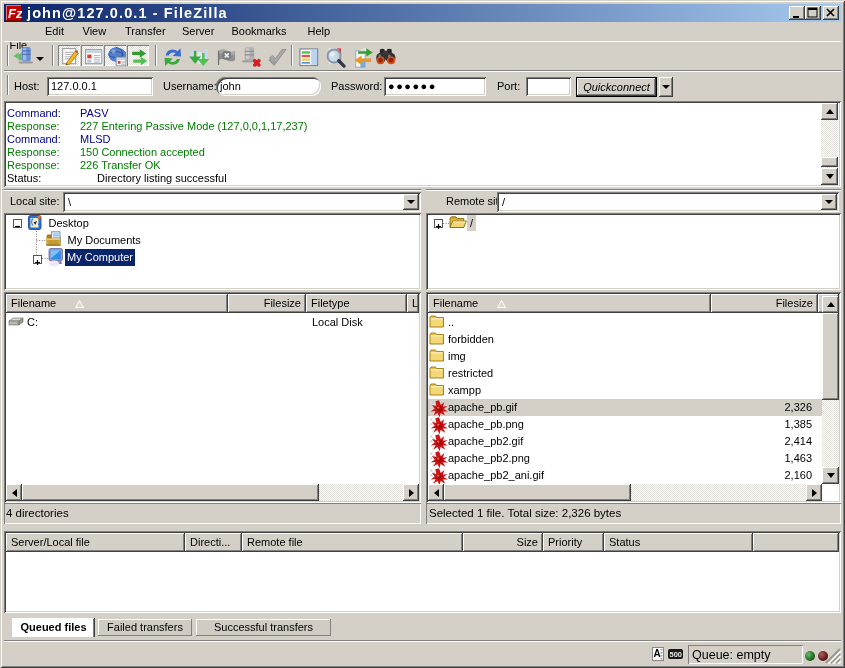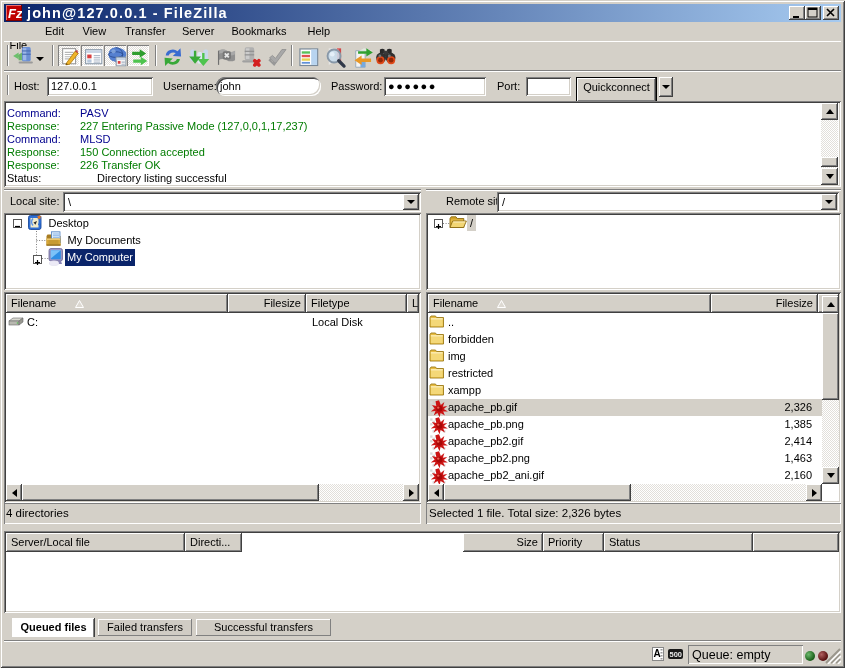--- a/index.html
+++ b/index.html
@@ -194,21 +194,21 @@
 <div class="abs" style="left:163px;top:80px;">Username:</div>
 <div class="abs input" style="left:216px;top:77px;width:105px;height:19px;line-height:19px;border-radius:9px;">
       <span style="position:absolute;left:4px;">john</span>
     </div>
 <div class="abs" style="left:331px;top:80px;">Password:</div>
 <div class="abs input" style="left:384px;top:77px;width:102px;height:19px;line-height:19px;">
       <span style="position:absolute;left:4px;top:0px;font-size:11px;letter-spacing:1.5px;">●●●●●●</span>
     </div>
 <div class="abs" style="left:497px;top:80px;">Port:</div>
 <div class="abs input" style="left:526px;top:77px;width:45px;height:19px;"></div>
-<div class="abs" style="left:576px;top:77px;width:81px;height:26px;border:1px solid #000;box-sizing:border-box;">
+<div class="abs" style="left:576px;top:77px;width:81px;height:20px;border:1px solid #000;box-sizing:border-box;font-style:italic;">
       <div class="raised" style="width:100%;height:100%;text-align:center;line-height:18px;">Quickconnect</div>
     </div>
 <div class="abs raised" style="left:659px;top:77px;width:14px;height:20px;"><svg width="14" height="20">
         <path d="M3 8 L11 8 L7 12 Z" fill="#000"></path>
       </svg></div>
 
 <div class="abs sunkbox" style="left:4px;top:101px;width:837px;height:86px;"></div>
 <div class="abs" style="left:7px;top:107px;width:812px;height:78px;overflow:hidden;">
       <div style="color:#00008d;height:13px;"><span style="display:inline-block;width:73px;">Command:</span>PASV</div>
       <div style="color:#007c00;height:13px;"><span style="display:inline-block;width:73px;">Response:</span>227 Entering Passive Mode (127,0,0,1,17,237)</div>
@@ -519,20 +519,21 @@
 </div>
 
 <div class="abs sthin" style="left:426px;top:503px;width:415px;height:21px;">
       <span style="position:absolute;left:3px;top:4px;font-size:11.5px;">Selected 1 file. Total size: 2,326 bytes</span>
     </div>
 
 <div class="abs sunkbox" style="left:4px;top:531px;width:837px;height:82px;"></div>
 <div class="abs" style="left:6px;top:533px;width:833px;height:78px;overflow:hidden;background:#fff;">
   <div class="hdrcell abs" style="left:0;top:0;width:179px;height:19px;">Server/Local file</div>
   <div class="hdrcell abs" style="left:179px;top:0;width:57px;height:19px;">Directi...</div>
+  <div class="hdrcell abs" style="left:236px;top:0;width:221px;height:19px;">Remote file</div>
   <div class="hdrcell abs" style="left:457px;top:0;width:80px;height:19px;text-align:right;">Size</div>
   <div class="hdrcell abs" style="left:537px;top:0;width:61px;height:19px;">Priority</div>
   <div class="hdrcell abs" style="left:598px;top:0;width:149px;height:19px;">Status</div>
   <div class="hdrcell abs" style="left:747px;top:0;width:86px;height:19px;"></div>
 </div>
 
 <div class="abs" style="left:12px;top:618px;width:83px;height:19px;background:#fff;box-shadow:inset -1px 0 #404040, inset 1px 0 #fff, inset 0 1px #fff, inset -2px 0 #808080;font-weight:bold;text-align:center;line-height:18px;">Queued files</div>
 <div class="abs rthin" style="left:98px;top:619px;width:94px;height:17px;text-align:center;line-height:17px;background:#d0ccc4;">Failed transfers</div>
 <div class="abs rthin" style="left:196px;top:619px;width:135px;height:17px;text-align:center;line-height:17px;background:#d0ccc4;">Successful transfers</div>
 

